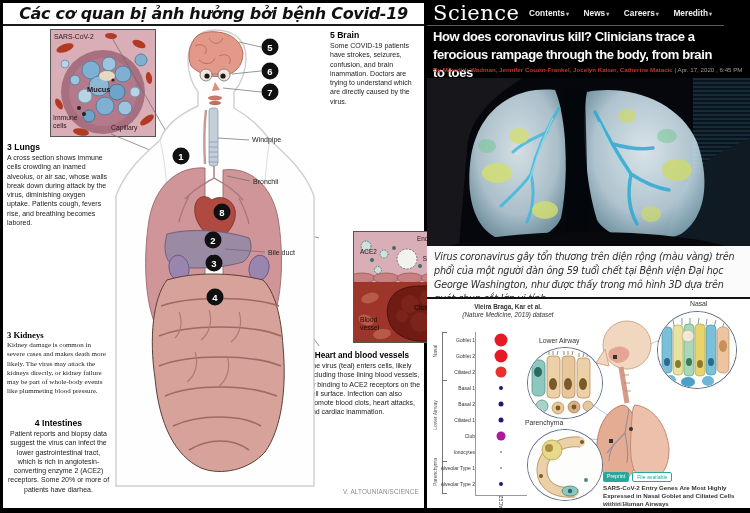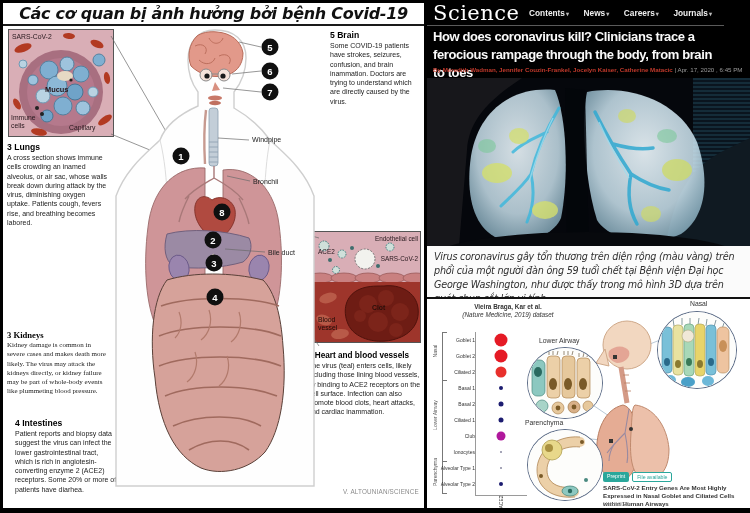--- a/index.html
+++ b/index.html
@@ -10,21 +10,21 @@
   
   .lp{position:absolute;left:3px;top:3px;width:421px;height:505px;background:#fff;}
   .lp-title{width:100%;height:23px;text-align:center;font-family:"DejaVu Sans",sans-serif;
             font-style:italic;font-weight:bold;font-size:16px;letter-spacing:-.3px;color:#111;
             border-bottom:2px solid #1a1a1a;padding-top:1px;}
   .sec{position:absolute;width:103px;color:#222;}
   .sec h4{margin:0 0 1px 0;font-size:8.6px;color:#000;}
   .sec p{margin:0;font-size:7px;line-height:9.3px;}
   .credit{position:absolute;right:5px;top:485px;font-size:6.3px;color:#8a8a8a;letter-spacing:.2px;}
 
-  .inset{position:absolute;border:1px solid #555;overflow:hidden;background:#ec4899;}
+  .inset{position:absolute;border:1px solid #555;overflow:hidden;background:#ec4899;margin-left:42px;}
   .inset-top{left:5px;top:26px;width:106px;height:108px;}
   .inset-bot{left:308px;top:228px;width:110px;height:112px;}
   .ilabel{position:absolute;font-size:6.8px;color:#26171c;line-height:7.5px;}
   .ilabel.b{font-weight:bold;}
 
   .bodyfig{position:absolute;left:106px;top:23px;width:212px;height:462px;}
   .marker{fill:#101010;}
   .marker-num{fill:#fff;font-size:9.5px;font-weight:bold;font-family:"Liberation Sans",sans-serif;}
   .orglab{font-size:7px;fill:#222;font-family:"Liberation Sans",sans-serif;}
   .lead{stroke:#6a6a6a;stroke-width:.7;}
@@ -118,21 +118,21 @@
     </div>
 
     <div class="sec" style="left:4px;top:139px;">
       <h4>3 Lungs</h4>
       <p>A cross section shows immune cells crowding an inamed alveolus, or air sac, whose walls break down during attack by the virus, diminishing oxygen uptake. Patients cough, fevers rise, and breathing becomes labored.</p>
     </div>
     <div class="sec" style="left:4px;top:327px;font-family:Liberation Serif, serif;">
       <h4>3 Kidneys</h4>
       <p>Kidney damage is common in severe cases and makes death more likely. The virus may attack the kidneys directly, or kidney failure may be part of whole-body events like plummeting blood pressure.</p>
     </div>
-    <div class="sec" style="left:12px;top:415px;">
+    <div class="sec" style="left:4px;top:415px;text-align:center;">
       <h4>4 Intestines</h4>
       <p>Patient reports and biopsy data suggest the virus can infect the lower gastrointestinal tract, which is rich in angiotesin-converting enzyme 2 (ACE2) receptors. Some 20% or more of patients have diarhea.</p>
     </div>
 
     <div class="sec" style="left:327px;top:27px;width:92px;">
       <h4>5 Brain</h4>
       <p>Some COVID-19 patients have strokes, seizures, confusion, and brain inammation. Doctors are trying to understand which are directly caused by the virus.</p>
     </div>
 
     <div class="inset inset-bot">
@@ -266,21 +266,21 @@
     </svg>
   </div>
 
   <div class="rp">
     <div class="masthead">
       <div class="logo">Science</div>
       <div class="nav">
         <span class="nav-item"><span>Contents</span><span class="caret">▾</span></span>
         <span class="nav-item"><span>News</span><span class="caret">▾</span></span>
         <span class="nav-item"><span>Careers</span><span class="caret">▾</span></span>
-        <span class="nav-item"><span>Journals</span><span class="caret">▾</span></span>
+        <span class="nav-item"><span>Meredith</span><span class="caret">▾</span></span>
       </div>
     </div>
 
     <div class="headline">How does coronavirus kill? Clinicians trace a ferocious rampage through the body, from brain to toes</div>
     <div class="byline">
       <span class="authors">By Meredith Wadman, Jennifer Couzin-Frankel, Jocelyn Kaiser, Catherine Matacic</span><span class="date"> | </span><span class="date">Apr. 17, 2020 , 6:45 PM</span>
     </div>
 
     <div class="photo">
       <svg width="323" height="168" viewBox="0 0 323 168">

